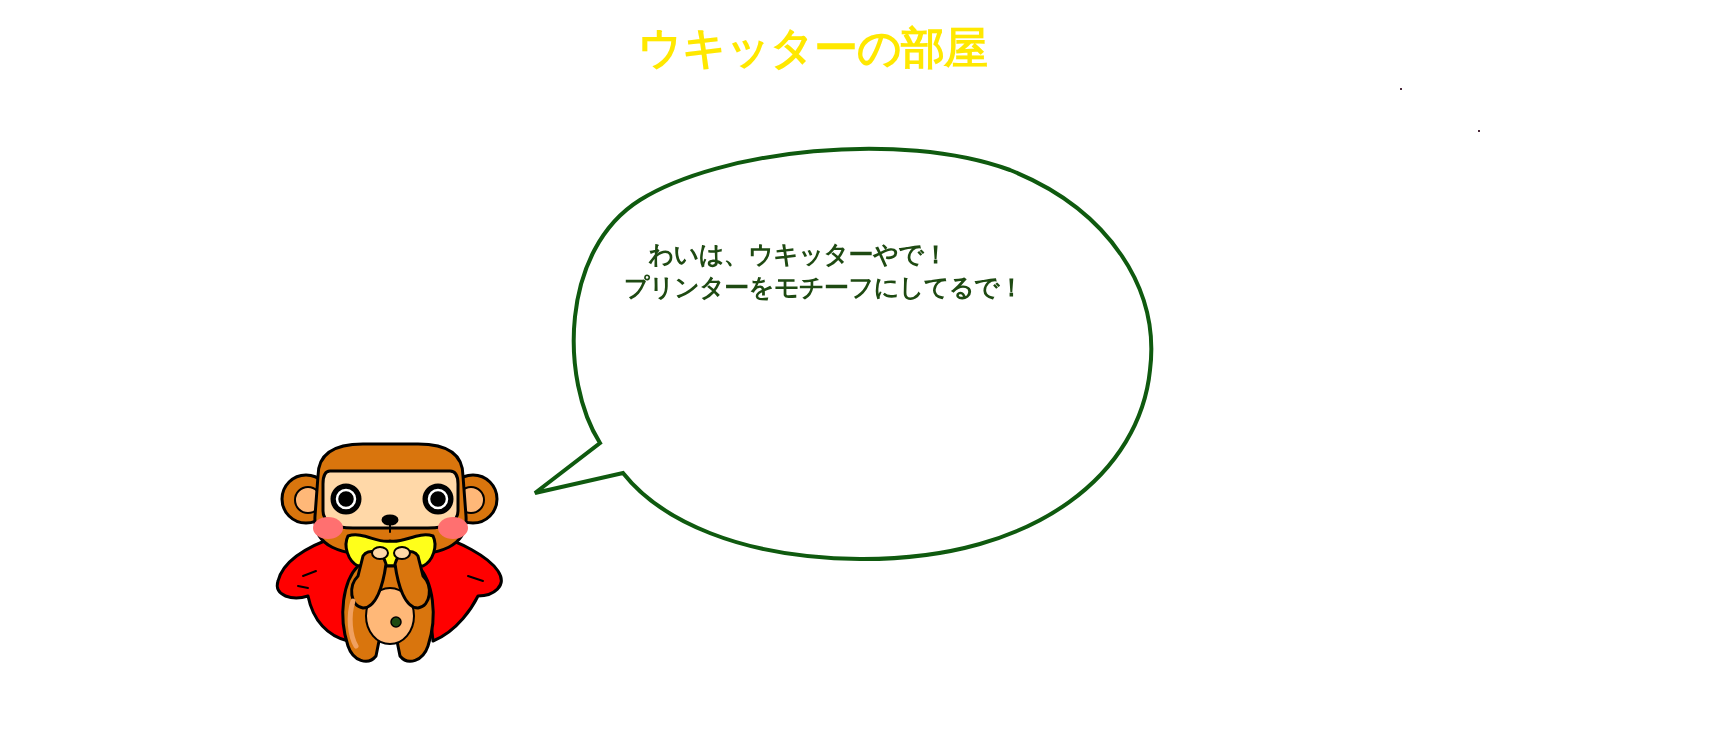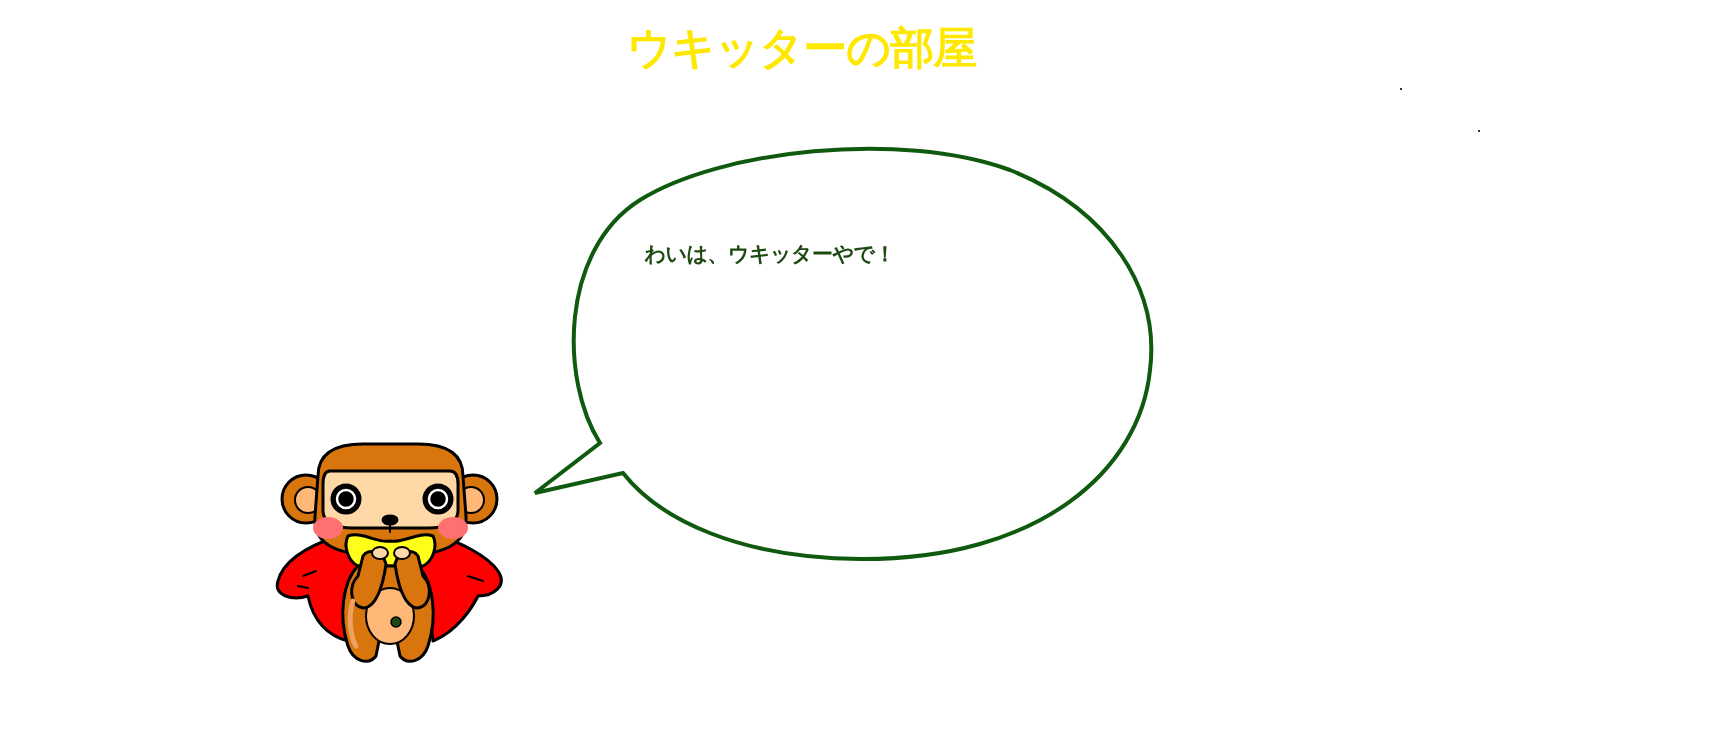--- a/index.html
+++ b/index.html
@@ -1,24 +1,24 @@
 <!DOCTYPE html>
 <html><head>
 <meta charset="utf-8">
 <style>
   html, body { margin:0; padding:0; background:#ffffff; }
   body { width:1716px; height:752px; position:relative; overflow:hidden;
          font-family:"DejaVu Sans", "Liberation Sans", sans-serif; }
   .title { position:absolute; left:627px; top:18px; width:360px; height:60px;
            font-size:44px; line-height:60px; font-weight:bold; letter-spacing:-1px;
-           white-space:nowrap; }
+           white-space:nowrap;text-align:right; }
   .dot { position:absolute; width:2px; height:2px; background:#4a2a3a; }
   .bubble-svg { position:absolute; left:0; top:0; }
   .bubble-text { position:absolute; left:624px; top:238px; width:420px;
-                 font-size:21px; line-height:33px; font-weight:bold; letter-spacing:-0.5px;
+                 font-size:25px; line-height:33px; font-weight:bold; letter-spacing:-0.5px;
                  white-space:nowrap; }
   .bubble-text div { height:33px; }
   .character { position:absolute; left:268px; top:436px; width:245px; height:235px; }
 </style>
 </head>
 <body>
 
 <div class="title" style="color: rgb(255, 232, 0);">ウキッターの部屋</div>
 
 <div class="dot" style="left:1400px;top:88px;"></div>
@@ -29,20 +29,21 @@
            C 560 380, 560 250, 640 200
            C 720 150, 900 130, 1010 170
            C 1110 210, 1160 290, 1150 370
            C 1140 470, 1040 560, 860 559
            C 740 558, 660 520, 623 473
            L 535 493 Z" fill="#ffffff" stroke="#0F5A0F" stroke-width="4" stroke-linejoin="miter"></path>
 </svg>
 
 <div class="bubble-text" style="color: rgb(30, 74, 18);">
   <div>　わいは、ウキッターやで！</div>
+  <div>プリンターをモチーフにしてるで！</div>
 </div>
 
 <svg class="character" viewBox="0 0 245 235">
   <g stroke="#000" stroke-width="3" stroke-linejoin="round" stroke-linecap="round">
 
     <path d="M 70 100 C 40 110, 15 125, 10 145 C 5 160, 25 165, 40 160 C 45 185, 60 200, 80 205 L 90 160 L 160 160 L 165 205 C 190 195, 205 170, 210 160 C 225 160, 240 150, 230 135 C 220 120, 190 105, 170 100 Z" fill="#FF0000"></path>
     <path d="M 35 140 L 48 135 M 30 150 L 40 152" fill="none" stroke-width="2"></path>
     <path d="M 200 140 L 215 145" fill="none" stroke-width="2"></path>
 
     <circle cx="38" cy="63" r="24" fill="#D9750D"></circle>

